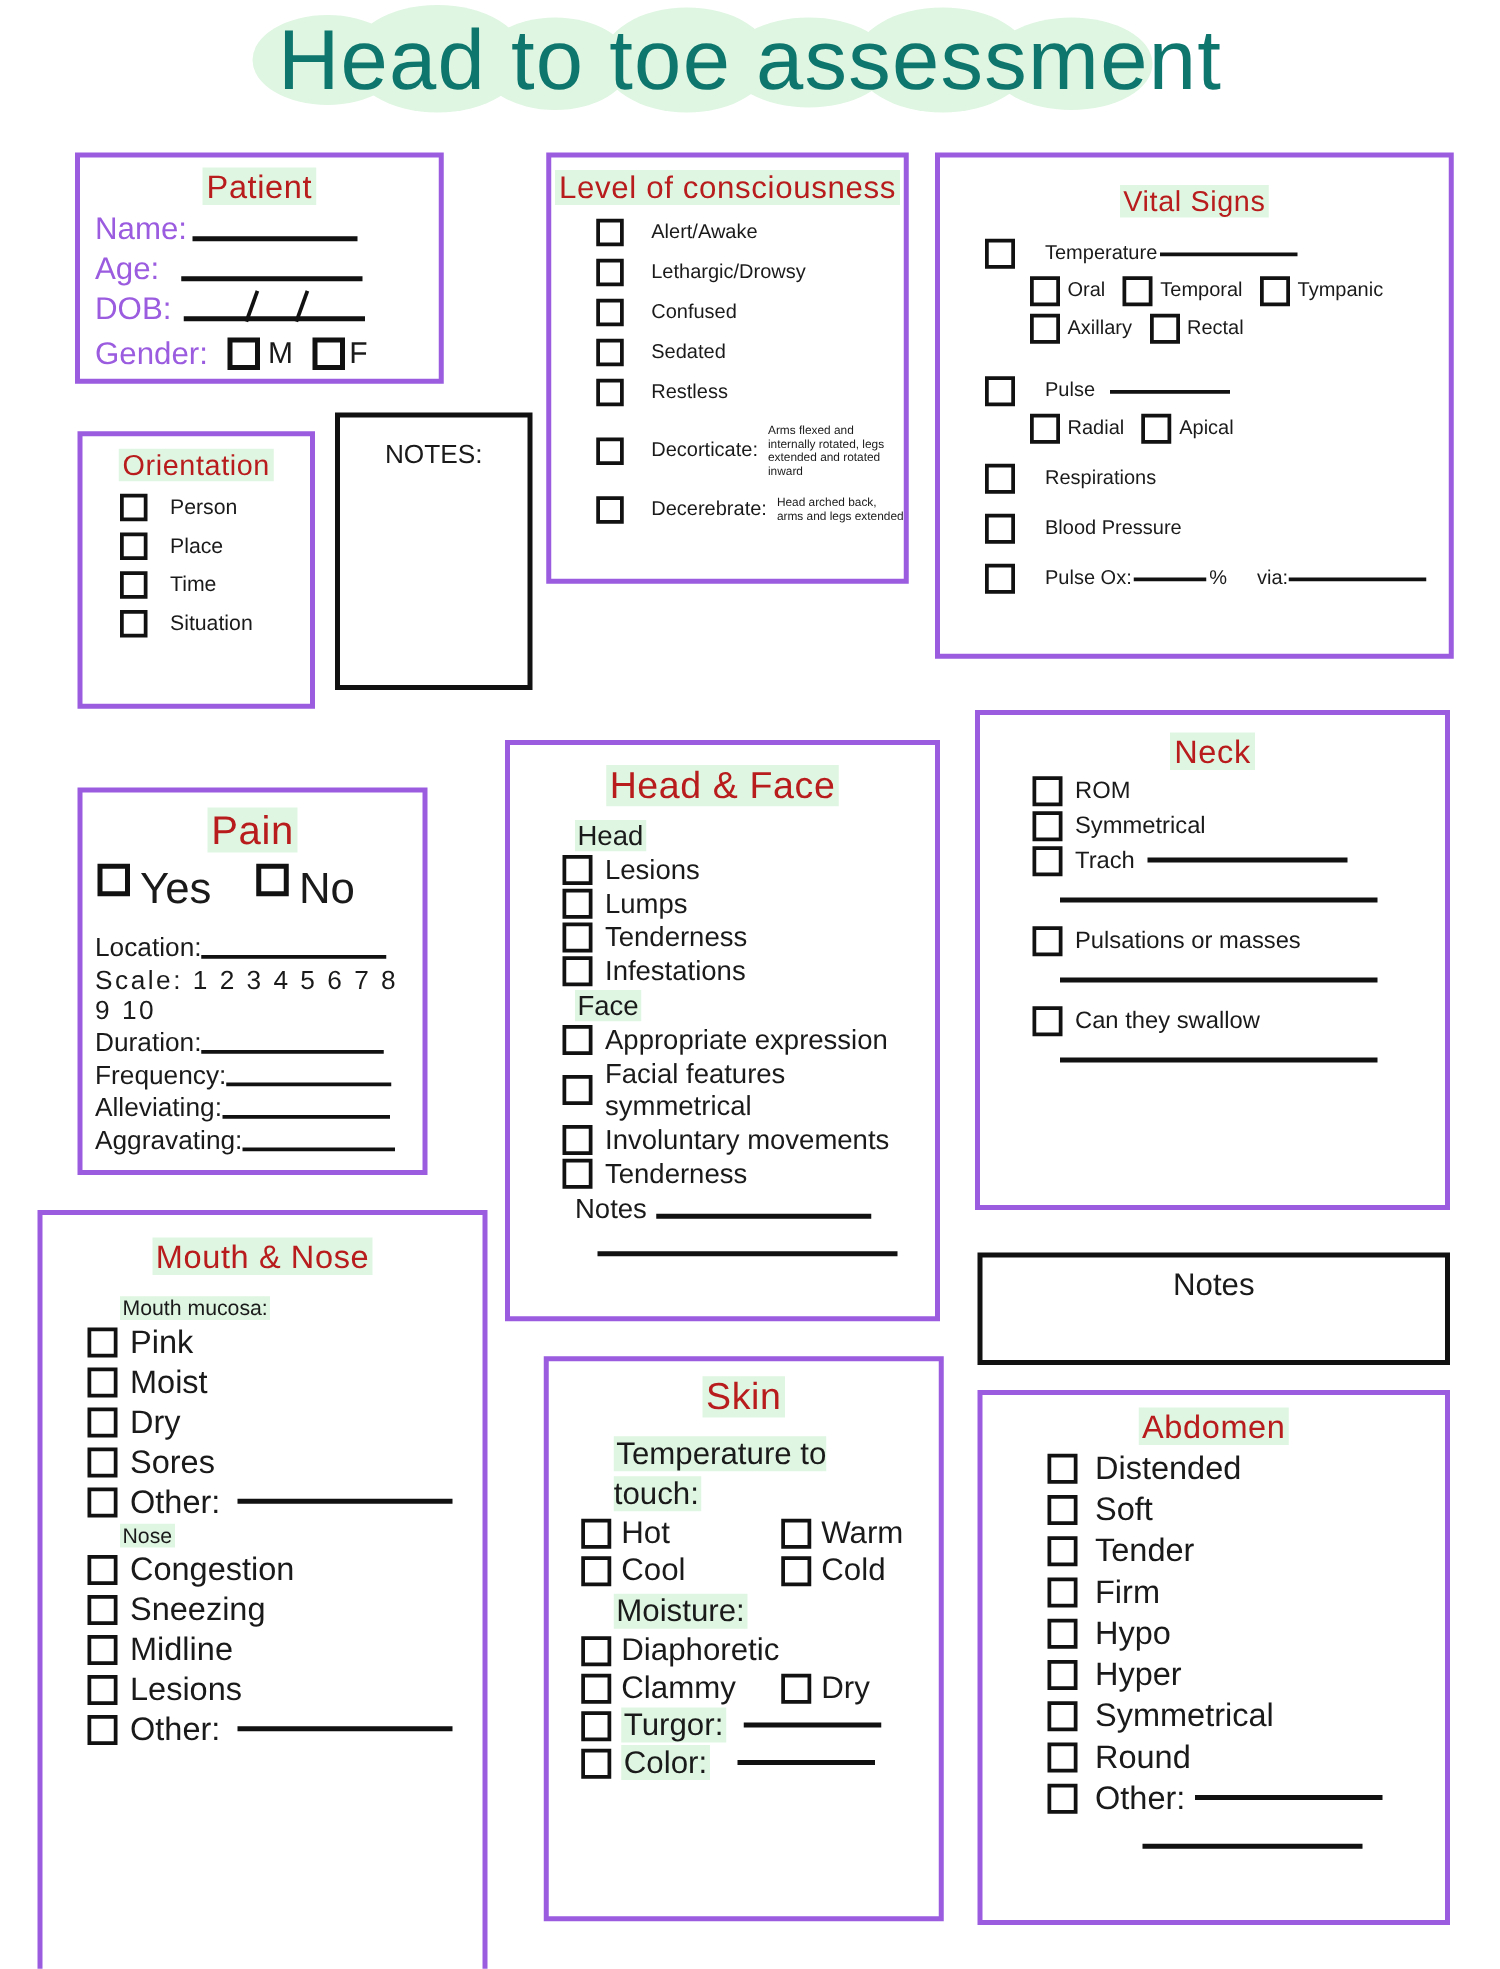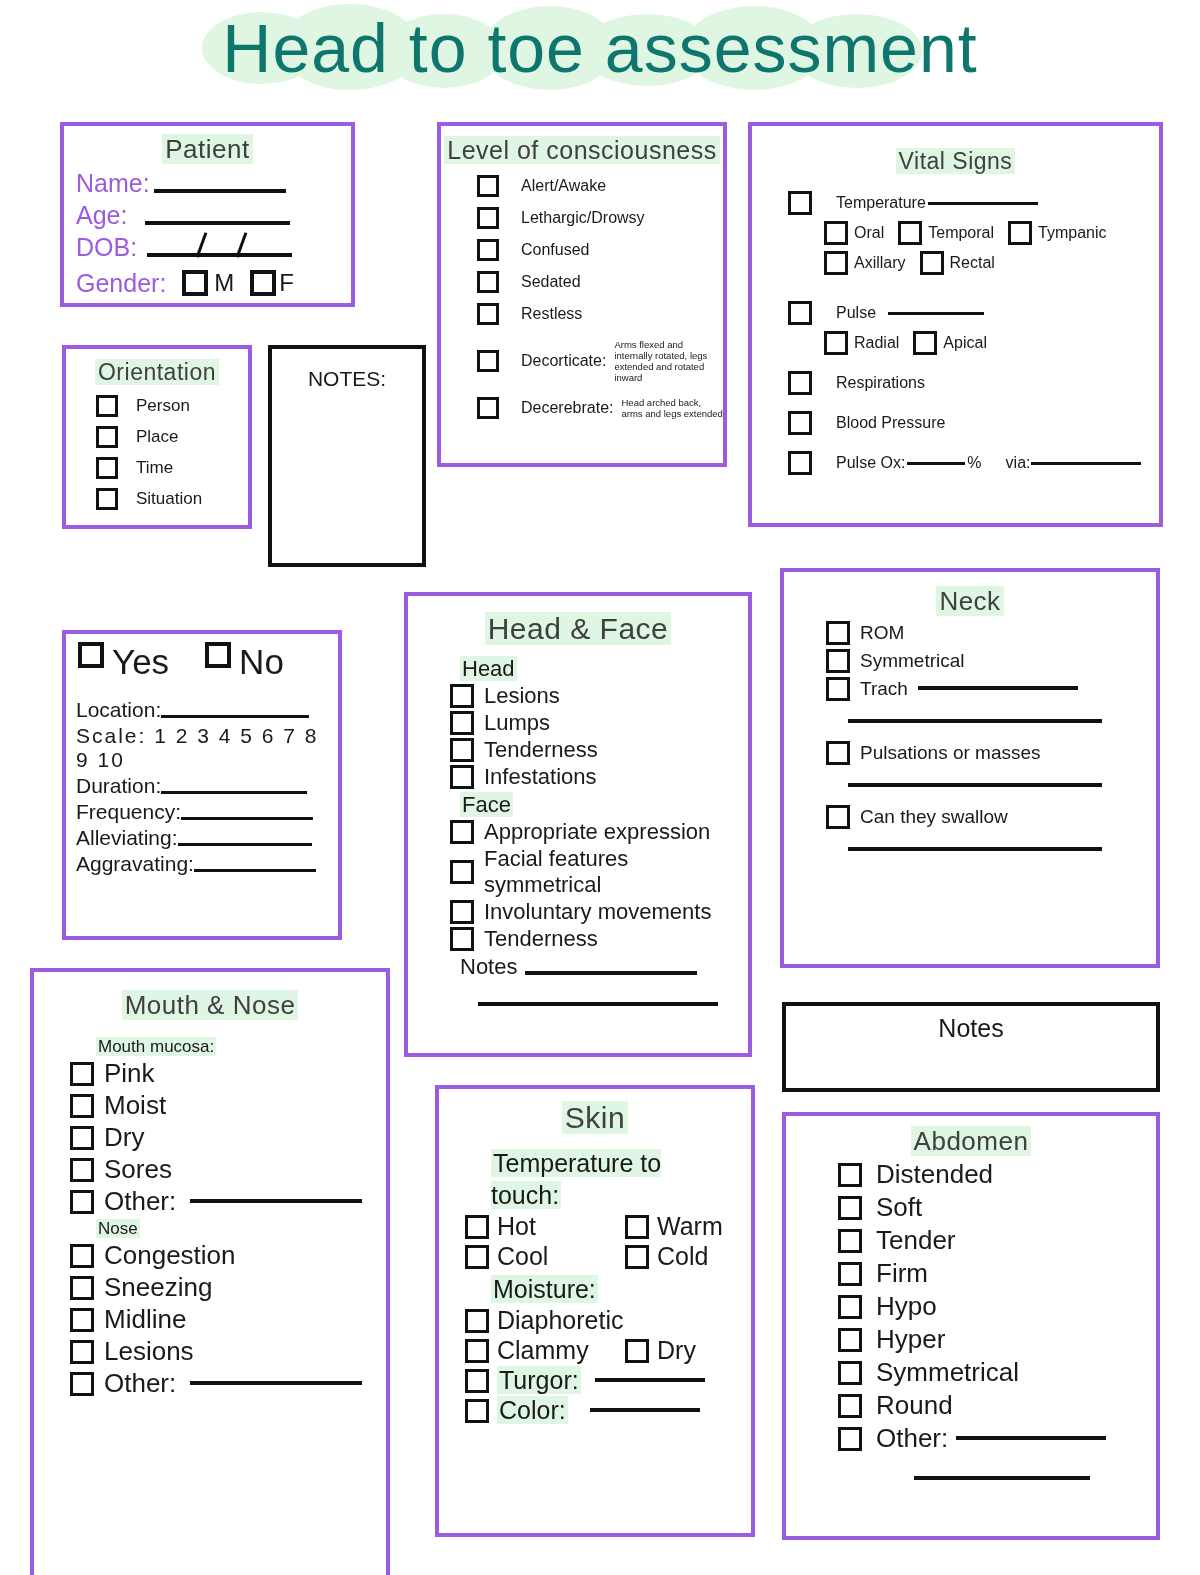--- a/index.html
+++ b/index.html
@@ -21,21 +21,21 @@
     position: absolute;
     box-sizing: border-box;
     border: 4px solid #9B5CE0;
     background: #ffffff;
   }
   .box.black {
     border: 4px solid #111111;
   }
   .hdr {
     text-align: center;
-    color: #404040;
+    color: #b91c1c;
     background: transparent;
     letter-spacing: .5px;
     font-weight: 400;
   }
   .hdr span.hl {
     background: #DFF6E2;
     padding: 0 3px;
   }
   .sub {
     color: #1a1a1a;
@@ -95,27 +95,27 @@
     white-space: nowrap;
   }
 
   
   #patient { left: 60px; top: 122px; width: 295px; height: 185px; }
   #patient .hdr { font-size: 26px; margin-top: 8px; }
   #patient .fl { display: flex; align-items: flex-end; margin: 5px 0 0 12px; }
   #patient .lbl { color: #9B5CE0; font-size: 25px; line-height: 27px; font-weight: 300; }
 
   
-  #orientation { left: 62px; top: 345px; width: 190px; height: 184px; }
+  #orientation { left: 62px; top: 345px; width: 190px; height: 222px; }
   #orientation .hdr { font-size: 23px; margin-top: 10px; }
   #orientation .row { margin: 9px 0 0 30px; font-size: 17px; }
   #orientation .row .cb { margin-right: 18px; }
 
   
-  #notes-small { left: 268px; top: 345px; width: 158px; height: 222px; }
+  #notes-small { left: 268px; top: 330px; width: 158px; height: 222px; }
   #notes-small .hdr2 { text-align: center; font-size: 21px; margin-top: 18px; color: #1a1a1a; }
 
   
   #loc { left: 437px; top: 122px; width: 290px; height: 345px; }
   #loc .hdr { font-size: 25px; margin-top: 10px; }
   #loc .row { margin: 10px 0 0 36px; font-size: 16px; }
   #loc .row .cb { margin-right: 22px; }
   #loc .desc { font-size: 9.5px; line-height: 11px; margin-left: 8px; color: #1a1a1a; max-width: 120px; }
 
   
@@ -336,20 +336,21 @@
     <span class="cb s24"></span>
     <span>Pulse Ox:</span>
     <span class="ln ln3" style="width:58px; margin:0 2px;"></span>
     <span>%</span>
     <span style="margin-left:24px;">via:</span>
     <span class="ln ln3" style="width:110px;"></span>
   </div>
 </div>
 
 <div class="box" id="pain">
+  <div class="hdr"><span class="hl">Pain</span></div>
   <div class="yn">
     <span class="cb s26"></span>
     <span style="margin-right:36px;">Yes</span>
     <span class="cb s26"></span>
     <span>No</span>
   </div>
 
   <div class="fl" style="margin-top:16px;">
     <span>Location:</span>
     <span class="ln ln3" style="width:148px; margin-bottom:4px;"></span>

